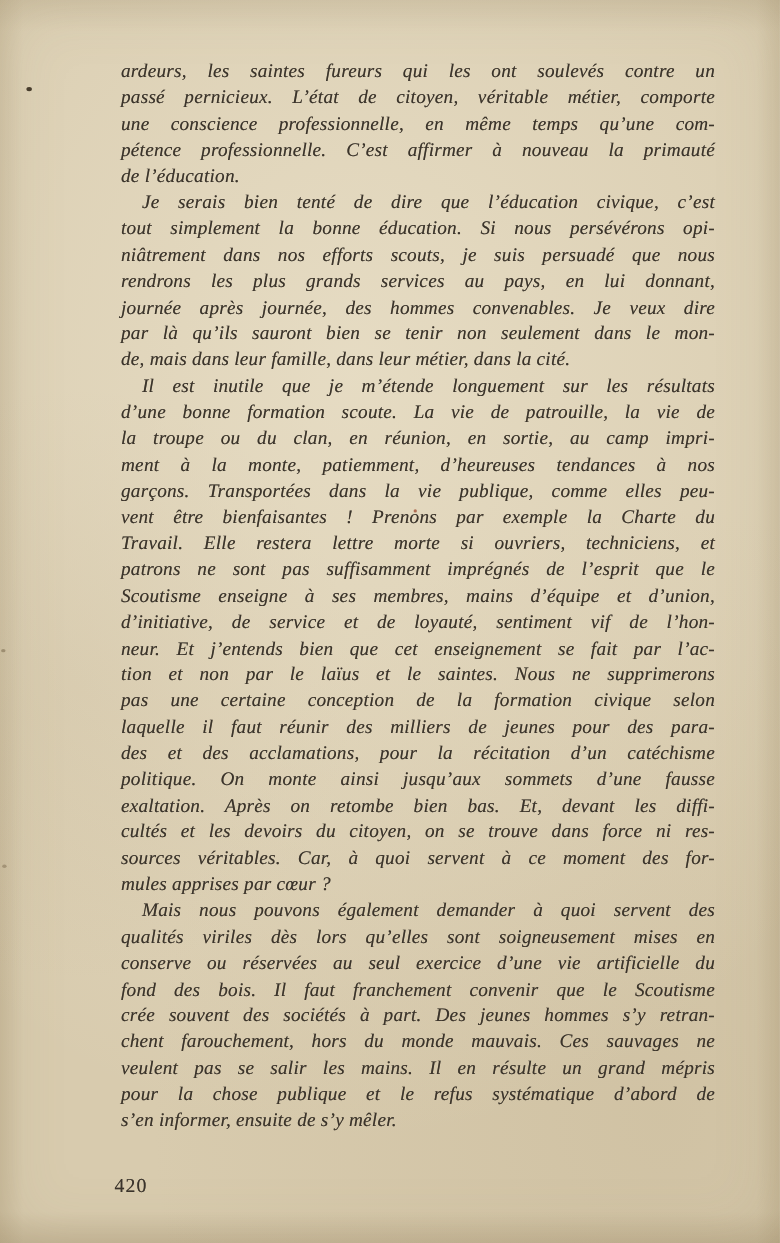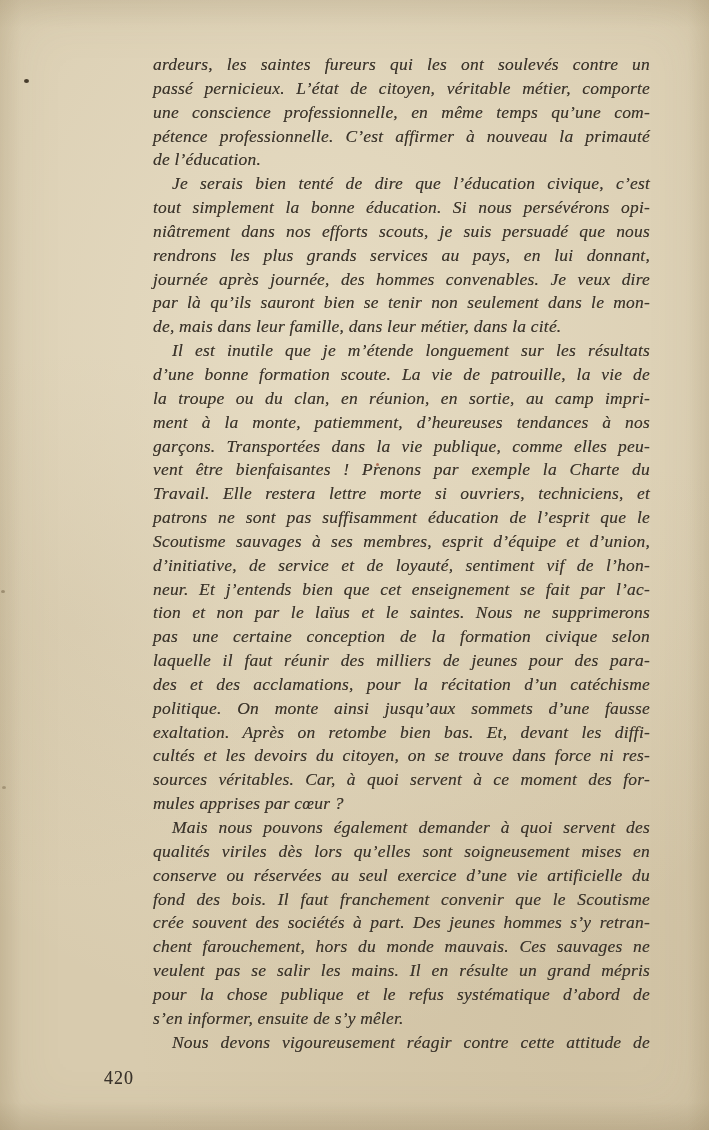--- a/index.html
+++ b/index.html
@@ -34,21 +34,20 @@
     line-height: 23.85px;
     font-style: italic;
     color: #3b342b;
     letter-spacing: 0.2px;
     text-shadow: 0 0 0.5px rgba(59,52,43,0.55);
   }
   .line {
     text-align: justify;
     text-align-last: justify;
     white-space: normal;
-    margin-left: 43px;
   }
   .line.end {
     text-align-last: left;
   }
   .line.indent {
     text-indent: 19px;
   }
   .page-number {
     position: absolute;
     left: 104px;
@@ -98,22 +97,22 @@
     </div>
 
     <div class="paragraph">
       <div class="line indent">Il est inutile que je m’étende longuement sur les résultats</div>
       <div class="line">d’une bonne formation scoute. La vie de patrouille, la vie de</div>
       <div class="line">la troupe ou du clan, en réunion, en sortie, au camp impri-</div>
       <div class="line">ment à la monte, patiemment, d’heureuses tendances à nos</div>
       <div class="line">garçons. Transportées dans la vie publique, comme elles peu-</div>
       <div class="line">vent être bienfaisantes ! Prenons par exemple la Charte du</div>
       <div class="line">Travail. Elle restera lettre morte si ouvriers, techniciens, et</div>
-      <div class="line">patrons ne sont pas suffisamment éducation de l’esprit que le</div>
-      <div class="line">Scoutisme sauvages à ses membres, esprit d’équipe et d’union,</div>
+      <div class="line">patrons ne sont pas suffisamment imprégnés de l’esprit que le</div>
+      <div class="line">Scoutisme enseigne à ses membres, mains d’équipe et d’union,</div>
       <div class="line">d’initiative, de service et de loyauté, sentiment vif de l’hon-</div>
       <div class="line">neur. Et j’entends bien que cet enseignement se fait par l’ac-</div>
       <div class="line">tion et non par le laïus et le saintes. Nous ne supprimerons</div>
       <div class="line">pas une certaine conception de la formation civique selon</div>
       <div class="line">laquelle il faut réunir des milliers de jeunes pour des para-</div>
       <div class="line">des et des acclamations, pour la récitation d’un catéchisme</div>
       <div class="line">politique. On monte ainsi jusqu’aux sommets d’une fausse</div>
       <div class="line">exaltation. Après on retombe bien bas. Et, devant les diffi-</div>
       <div class="line">cultés et les devoirs du citoyen, on se trouve dans force ni res-</div>
       <div class="line">sources véritables. Car, à quoi servent à ce moment des for-</div>
@@ -125,19 +124,16 @@
       <div class="line">qualités viriles dès lors qu’elles sont soigneusement mises en</div>
       <div class="line">conserve ou réservées au seul exercice d’une vie artificielle du</div>
       <div class="line">fond des bois. Il faut franchement convenir que le Scoutisme</div>
       <div class="line">crée souvent des sociétés à part. Des jeunes hommes s’y retran-</div>
       <div class="line">chent farouchement, hors du monde mauvais. Ces sauvages ne</div>
       <div class="line">veulent pas se salir les mains. Il en résulte un grand mépris</div>
       <div class="line">pour la chose publique et le refus systématique d’abord de</div>
       <div class="line end">s’en informer, ensuite de s’y mêler.</div>
     </div>
 
-    <div class="paragraph">
-      <div class="line indent">Nous devons vigoureusement réagir contre cette attitude de</div>
-    </div>
   </div>
 
   <div class="page-number">420</div>
 </div>
 
 </body></html>

